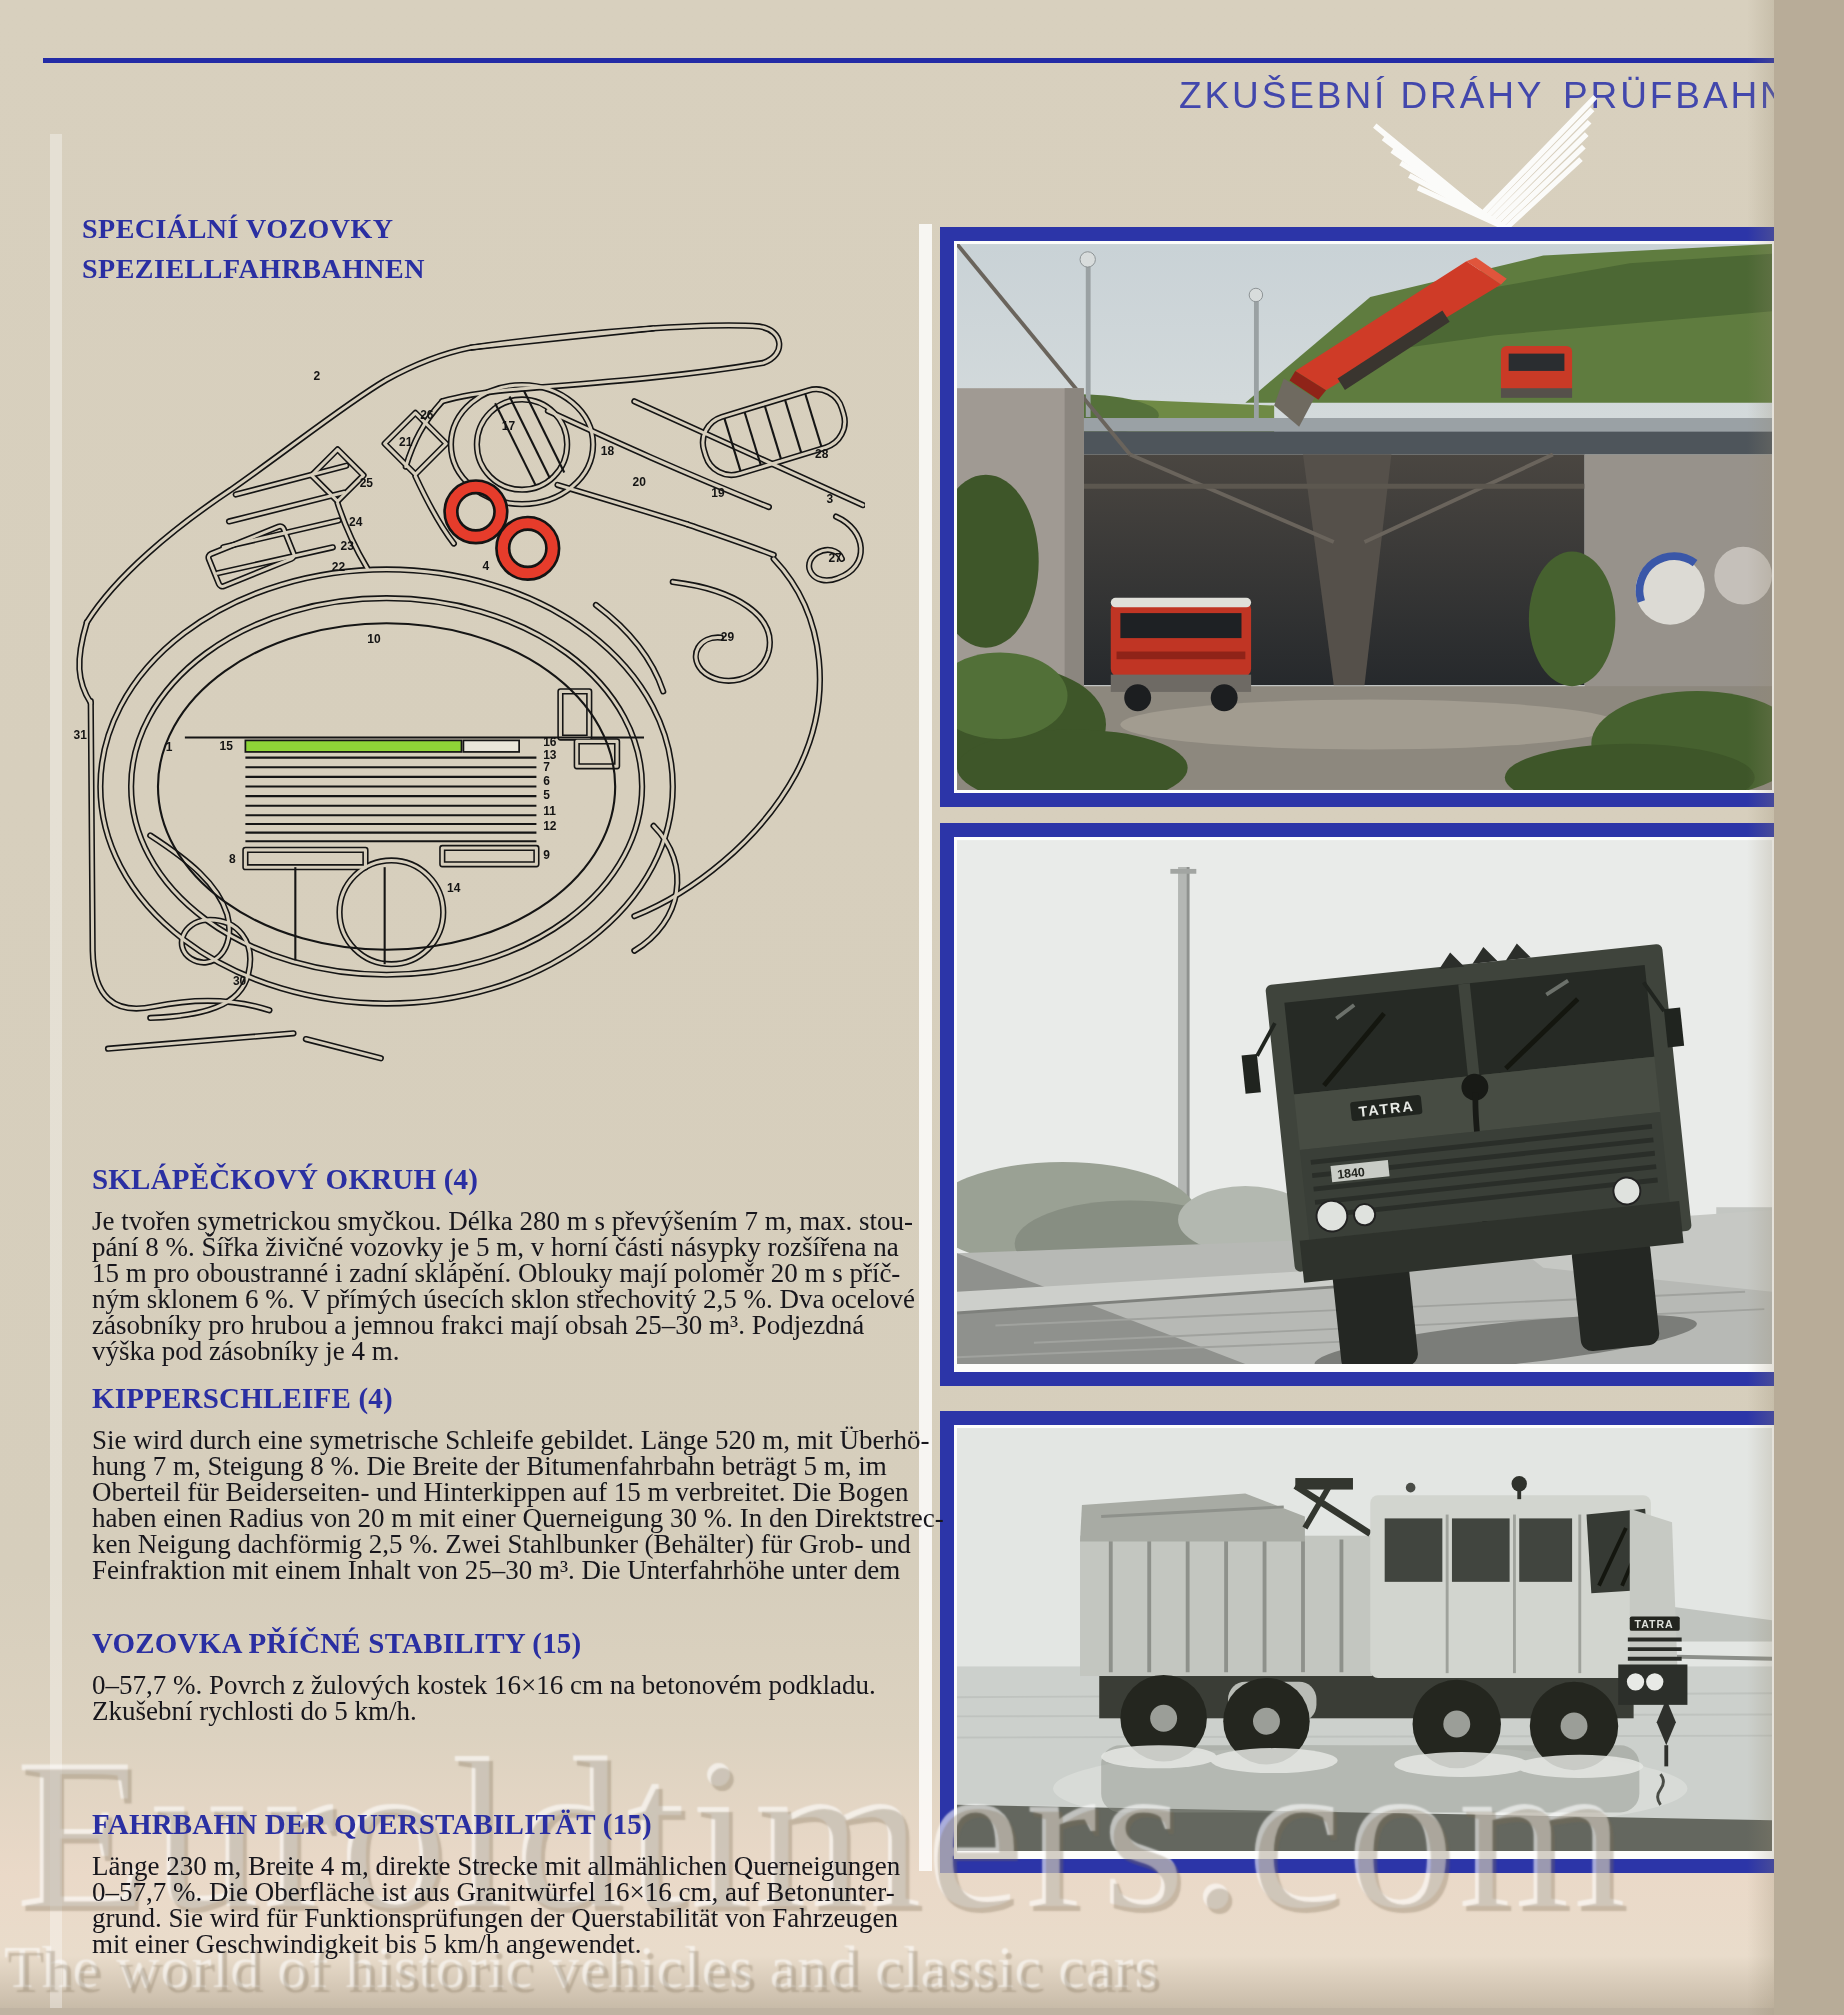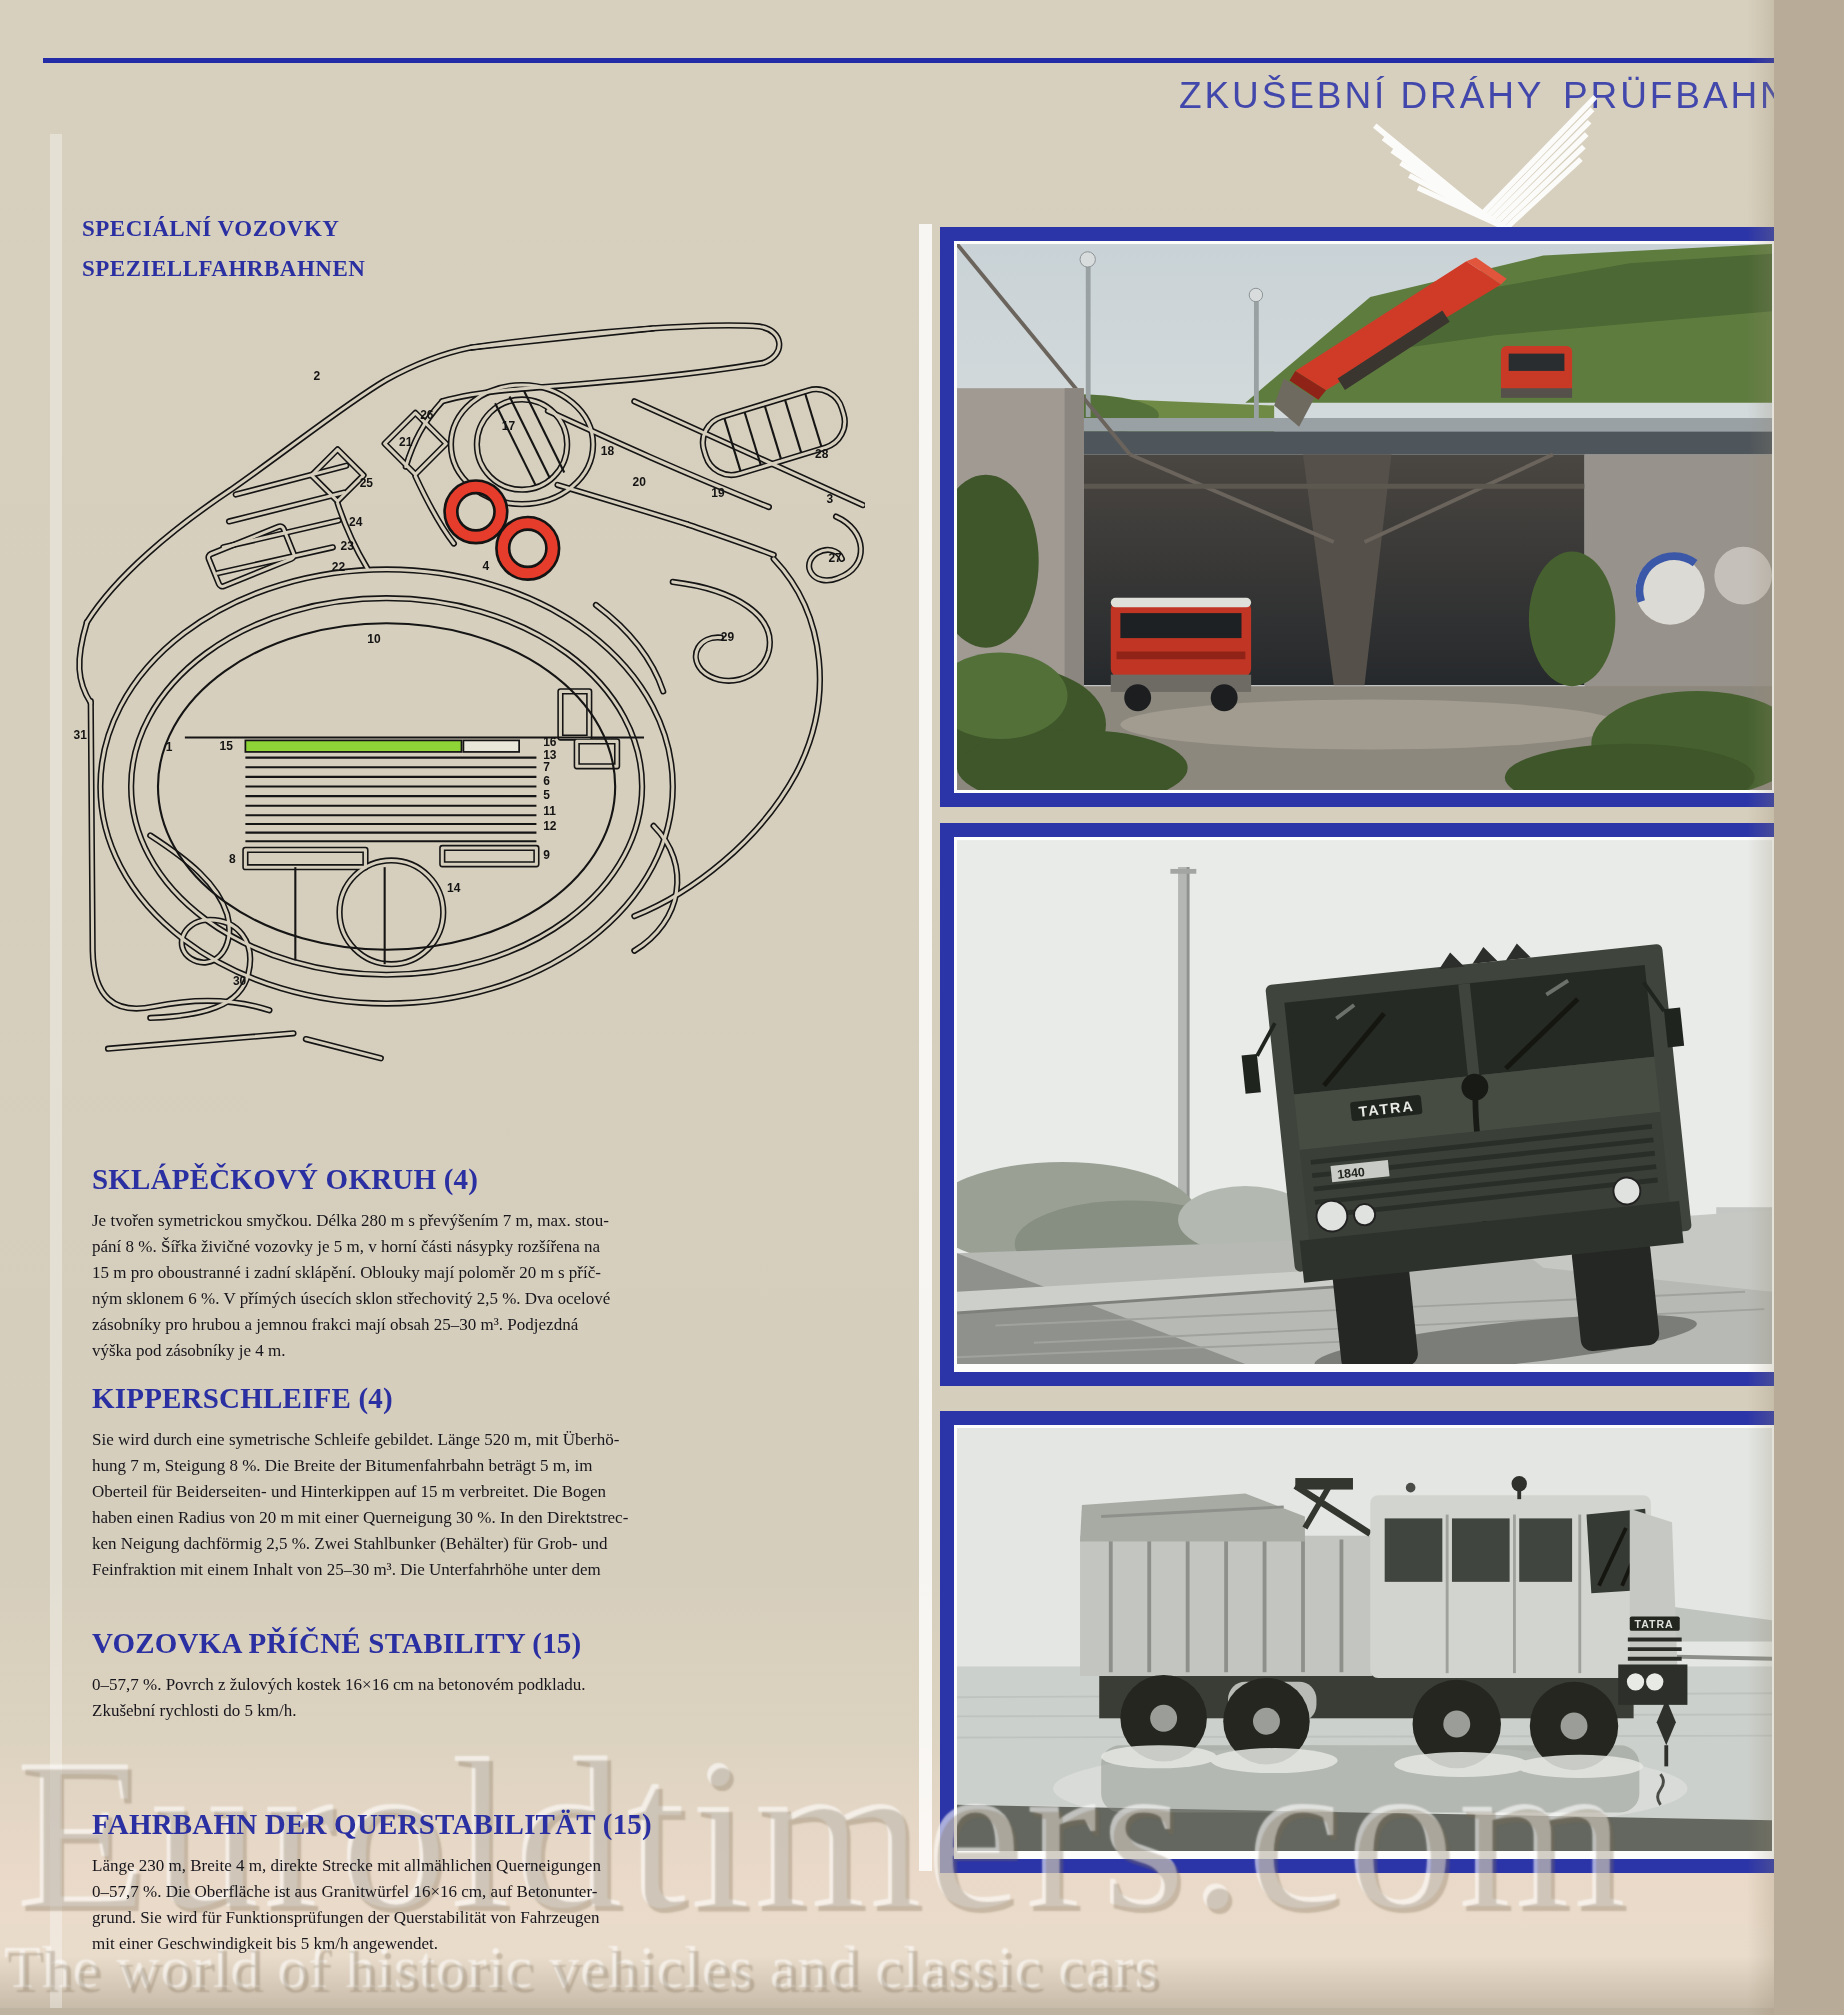--- a/index.html
+++ b/index.html
@@ -5,25 +5,25 @@
   html,body{margin:0;padding:0;background:#b8ac98;}
   .page{position:relative;width:1774px;height:2016px;overflow:hidden;
         background:linear-gradient(180deg,#d8d0be 0%,#d6cebc 78%,#dcd2c0 86%,#ead9c8 93%,#e9dccb 97%,#c3b6a3 100%);
         font-family:"Liberation Serif",serif;}
   .abs{position:absolute;}
   
   .rule{left:43px;top:58px;width:1741px;height:4.8px;background:#232ba6;}
   .hdr-txt{top:75px;font-family:"Liberation Sans",sans-serif;font-size:37px;color:#4247ac;
            letter-spacing:2.9px;font-weight:400;white-space:nowrap;}
   
-  .title{left:82px;top:209px;color:#2a2fa2;font-weight:bold;font-size:23px;line-height:40px;letter-spacing:0.5px;}
+  .title{left:82px;top:209px;color:#2a2fa2;font-weight:bold;font-size:28px;line-height:40px;letter-spacing:0.5px;}
   
   .section{left:92px;width:805px;z-index:10;}
   .section h2{margin:0;color:#2a2fa2;font-size:29px;line-height:31px;font-weight:bold;letter-spacing:0.2px;}
-  .section .body{margin-top:13.4px;font-size:17px;line-height:26px;color:#17161c;}
+  .section .body{margin-top:13.4px;font-size:27px;line-height:26px;color:#17161c;}
   .tline{white-space:nowrap;}
   
   .photo{left:940px;width:815px;border:14.4px solid #2c35a8;background:#fdfdfb;padding:2.9px;z-index:4;}
   .photo svg{display:block;}
   
   .edge-strip{left:50px;top:134px;width:11.5px;height:1881px;background:rgba(255,255,255,.35);}
   .photo-gap{left:919px;top:224px;width:12.5px;height:1647px;background:rgba(255,255,255,.8);z-index:5;}
   .right-shade{right:0;top:0;width:27px;height:2016px;background:linear-gradient(90deg,rgba(150,138,112,0) 0%,rgba(150,138,112,.25) 100%);z-index:6;}
   .bottom-bar{left:0;top:2008px;width:1845px;height:7.7px;background:#bfb3a2;}
   

